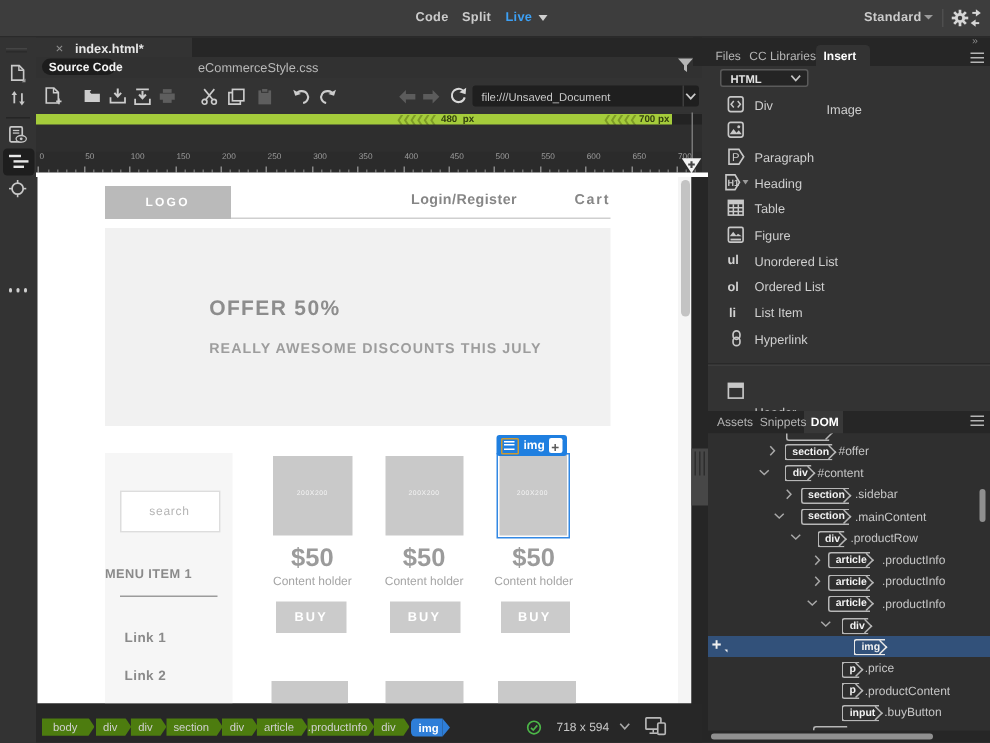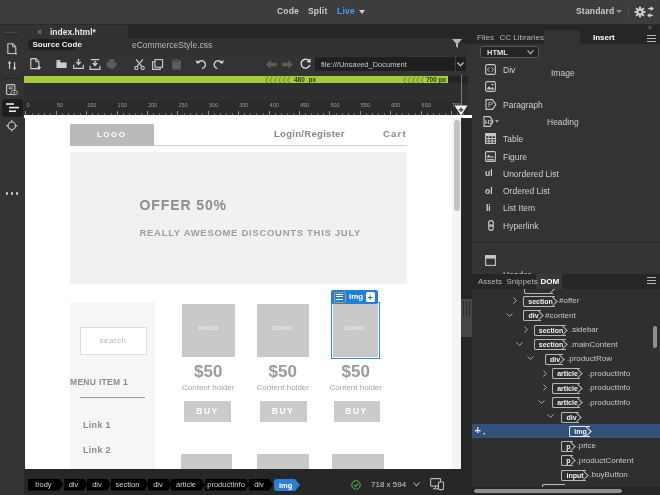--- a/index.html
+++ b/index.html
@@ -1,21 +1,21 @@
 <!DOCTYPE html>
 <html><head>
 <meta charset="utf-8">
 <style>
   html,body{margin:0;padding:0;}
   body{width:660px;height:495px;overflow:hidden;background:#333333;
        font-family:"Liberation Sans", sans-serif; -webkit-font-smoothing:antialiased;}
   .a{position:absolute;}
   .tx{position:absolute;white-space:nowrap;}
   svg{position:absolute;overflow:visible;}
-  .crumb{position:absolute;top:478.5px;height:12px;line-height:12.5px;background:#000000;
+  .crumb{position:absolute;top:478.5px;height:12px;line-height:12.5px;background:#4d7c0f;
          color:#d0d0d0;font-size:7.5px;text-align:center;padding-right:4px;
          clip-path:polygon(0 0, calc(100% - 4px) 0, 100% 50%, calc(100% - 4px) 100%, 0 100%);}
   .irow{position:absolute;left:503px;font-size:8.5px;color:#cfcfcf;white-space:nowrap;}
   .dsuf{position:absolute;font-size:8px;color:#c6c6c6;white-space:nowrap;}
   .dtag{position:absolute;height:9px;border:1px solid #b7b7b7;border-right:none;border-radius:2px 0 0 2px;
         line-height:9px;font-size:7px;font-weight:bold;color:#f2f2f2;padding:0 1px 0 3px;text-align:center;}
   .dpt{position:absolute;width:6.4px;height:6.4px;border-top:1px solid #b7b7b7;border-right:1px solid #b7b7b7;
        transform:rotate(45deg);}
 </style>
 </head>
@@ -399,21 +399,21 @@
 </div>
 
 <div class="a" style="left:462px;top:25px;width:198px;height:19px;background:#262626;"></div>
 <div class="a" style="left:472px;top:44px;width:188px;height:451px;background:#333333;"></div>
 <div class="tx" style="left:648px;top:24px;font-size:7px;color:#8a8a8a;">»</div>
 <div id="rightpanel">
 
   <div class="a" style="left:544px;top:30px;width:36px;height:14px;background:#333333;border-radius:3px 3px 0 0;"></div>
   <div class="tx" style="left:477px;top:32.5px;font-size:8px;color:#b5b5b5;">Files</div>
   <div class="tx" style="left:499.5px;top:32.5px;font-size:8px;color:#b5b5b5;">CC Libraries</div>
-  <div class="tx" style="left:549px;top:32.5px;font-size:8px;font-weight:bold;color:#ffffff;margin-left:44px;">Insert</div>
+  <div class="tx" style="left:549px;top:32.5px;font-size:8px;font-weight:bold;color:#ffffff;">Insert</div>
   <div class="a" style="left:647px;top:35px;width:9px;height:1.4px;background:#b5b5b5;"></div>
   <div class="a" style="left:647px;top:38px;width:9px;height:1.4px;background:#b5b5b5;"></div>
   <div class="a" style="left:647px;top:41px;width:9px;height:1.4px;background:#b5b5b5;"></div>
 
   <div class="a" style="left:479.5px;top:46px;width:57px;height:10px;background:#242424;border:1px solid #5a5a5a;border-radius:2px;"></div>
   <div class="tx" style="left:487px;top:47.5px;font-size:7.5px;font-weight:bold;color:#e3e3e3;">HTML</div>
   <svg class="a" style="left:527px;top:49.5px;" width="7" height="5" viewBox="0 0 8 6">
     <path d="M0.5 0.5 L4 4.5 L7.5 0.5" stroke="#c5c5c5" stroke-width="1.3" fill="none"></path>
   </svg>
 
@@ -431,21 +431,21 @@
   <svg class="a" style="left:484.5px;top:98.6px;" width="12" height="11" viewBox="0 0 12 11">
     <path d="M1 0.6 L7.6 0.6 L10.8 5.5 L7.6 10.4 L1 10.4 Z" fill="none" stroke="#c8c8c8" stroke-width="1.1"></path>
     <text x="3" y="8" font-size="7.5" fill="#c8c8c8" font-family="Liberation Sans">P</text>
   </svg>
   <div class="irow" style="top:99.6px;">Paragraph</div>
   <svg class="a" style="left:483px;top:115.9px;" width="11" height="11" viewBox="0 0 11 11">
     <path d="M1 0.6 L7 0.6 L10 5.5 L7 10.4 L1 10.4 Z" fill="none" stroke="#c8c8c8" stroke-width="1.1"></path>
     <text x="2" y="7.8" font-size="6" font-weight="bold" fill="#c8c8c8" font-family="Liberation Sans">H1</text>
   </svg>
   <div class="a" style="left:495px;top:120px;width:0;height:0;border-left:2.5px solid transparent;border-right:2.5px solid transparent;border-top:3px solid #9a9a9a;"></div>
-  <div class="irow" style="top:116.9px;margin-left:44px;">Heading</div>
+  <div class="irow" style="top:116.9px;">Heading</div>
   <svg class="a" style="left:484.5px;top:133.2px;" width="11" height="11" viewBox="0 0 11 11">
     <rect x="0.6" y="0.6" width="9.8" height="9.8" fill="none" stroke="#c8c8c8" stroke-width="1.1"></rect>
     <rect x="0.6" y="0.6" width="9.8" height="2.6" fill="#c8c8c8"></rect>
     <line x1="0.6" y1="5.5" x2="10.4" y2="5.5" stroke="#c8c8c8" stroke-width="1"></line>
     <line x1="0.6" y1="8" x2="10.4" y2="8" stroke="#c8c8c8" stroke-width="1"></line>
     <line x1="3.9" y1="3.2" x2="3.9" y2="10.4" stroke="#c8c8c8" stroke-width="1"></line>
     <line x1="7.2" y1="3.2" x2="7.2" y2="10.4" stroke="#c8c8c8" stroke-width="1"></line>
   </svg>
   <div class="irow" style="top:134.2px;">Table</div>
   <svg class="a" style="left:484.5px;top:150.5px;" width="11" height="11" viewBox="0 0 11 11">

